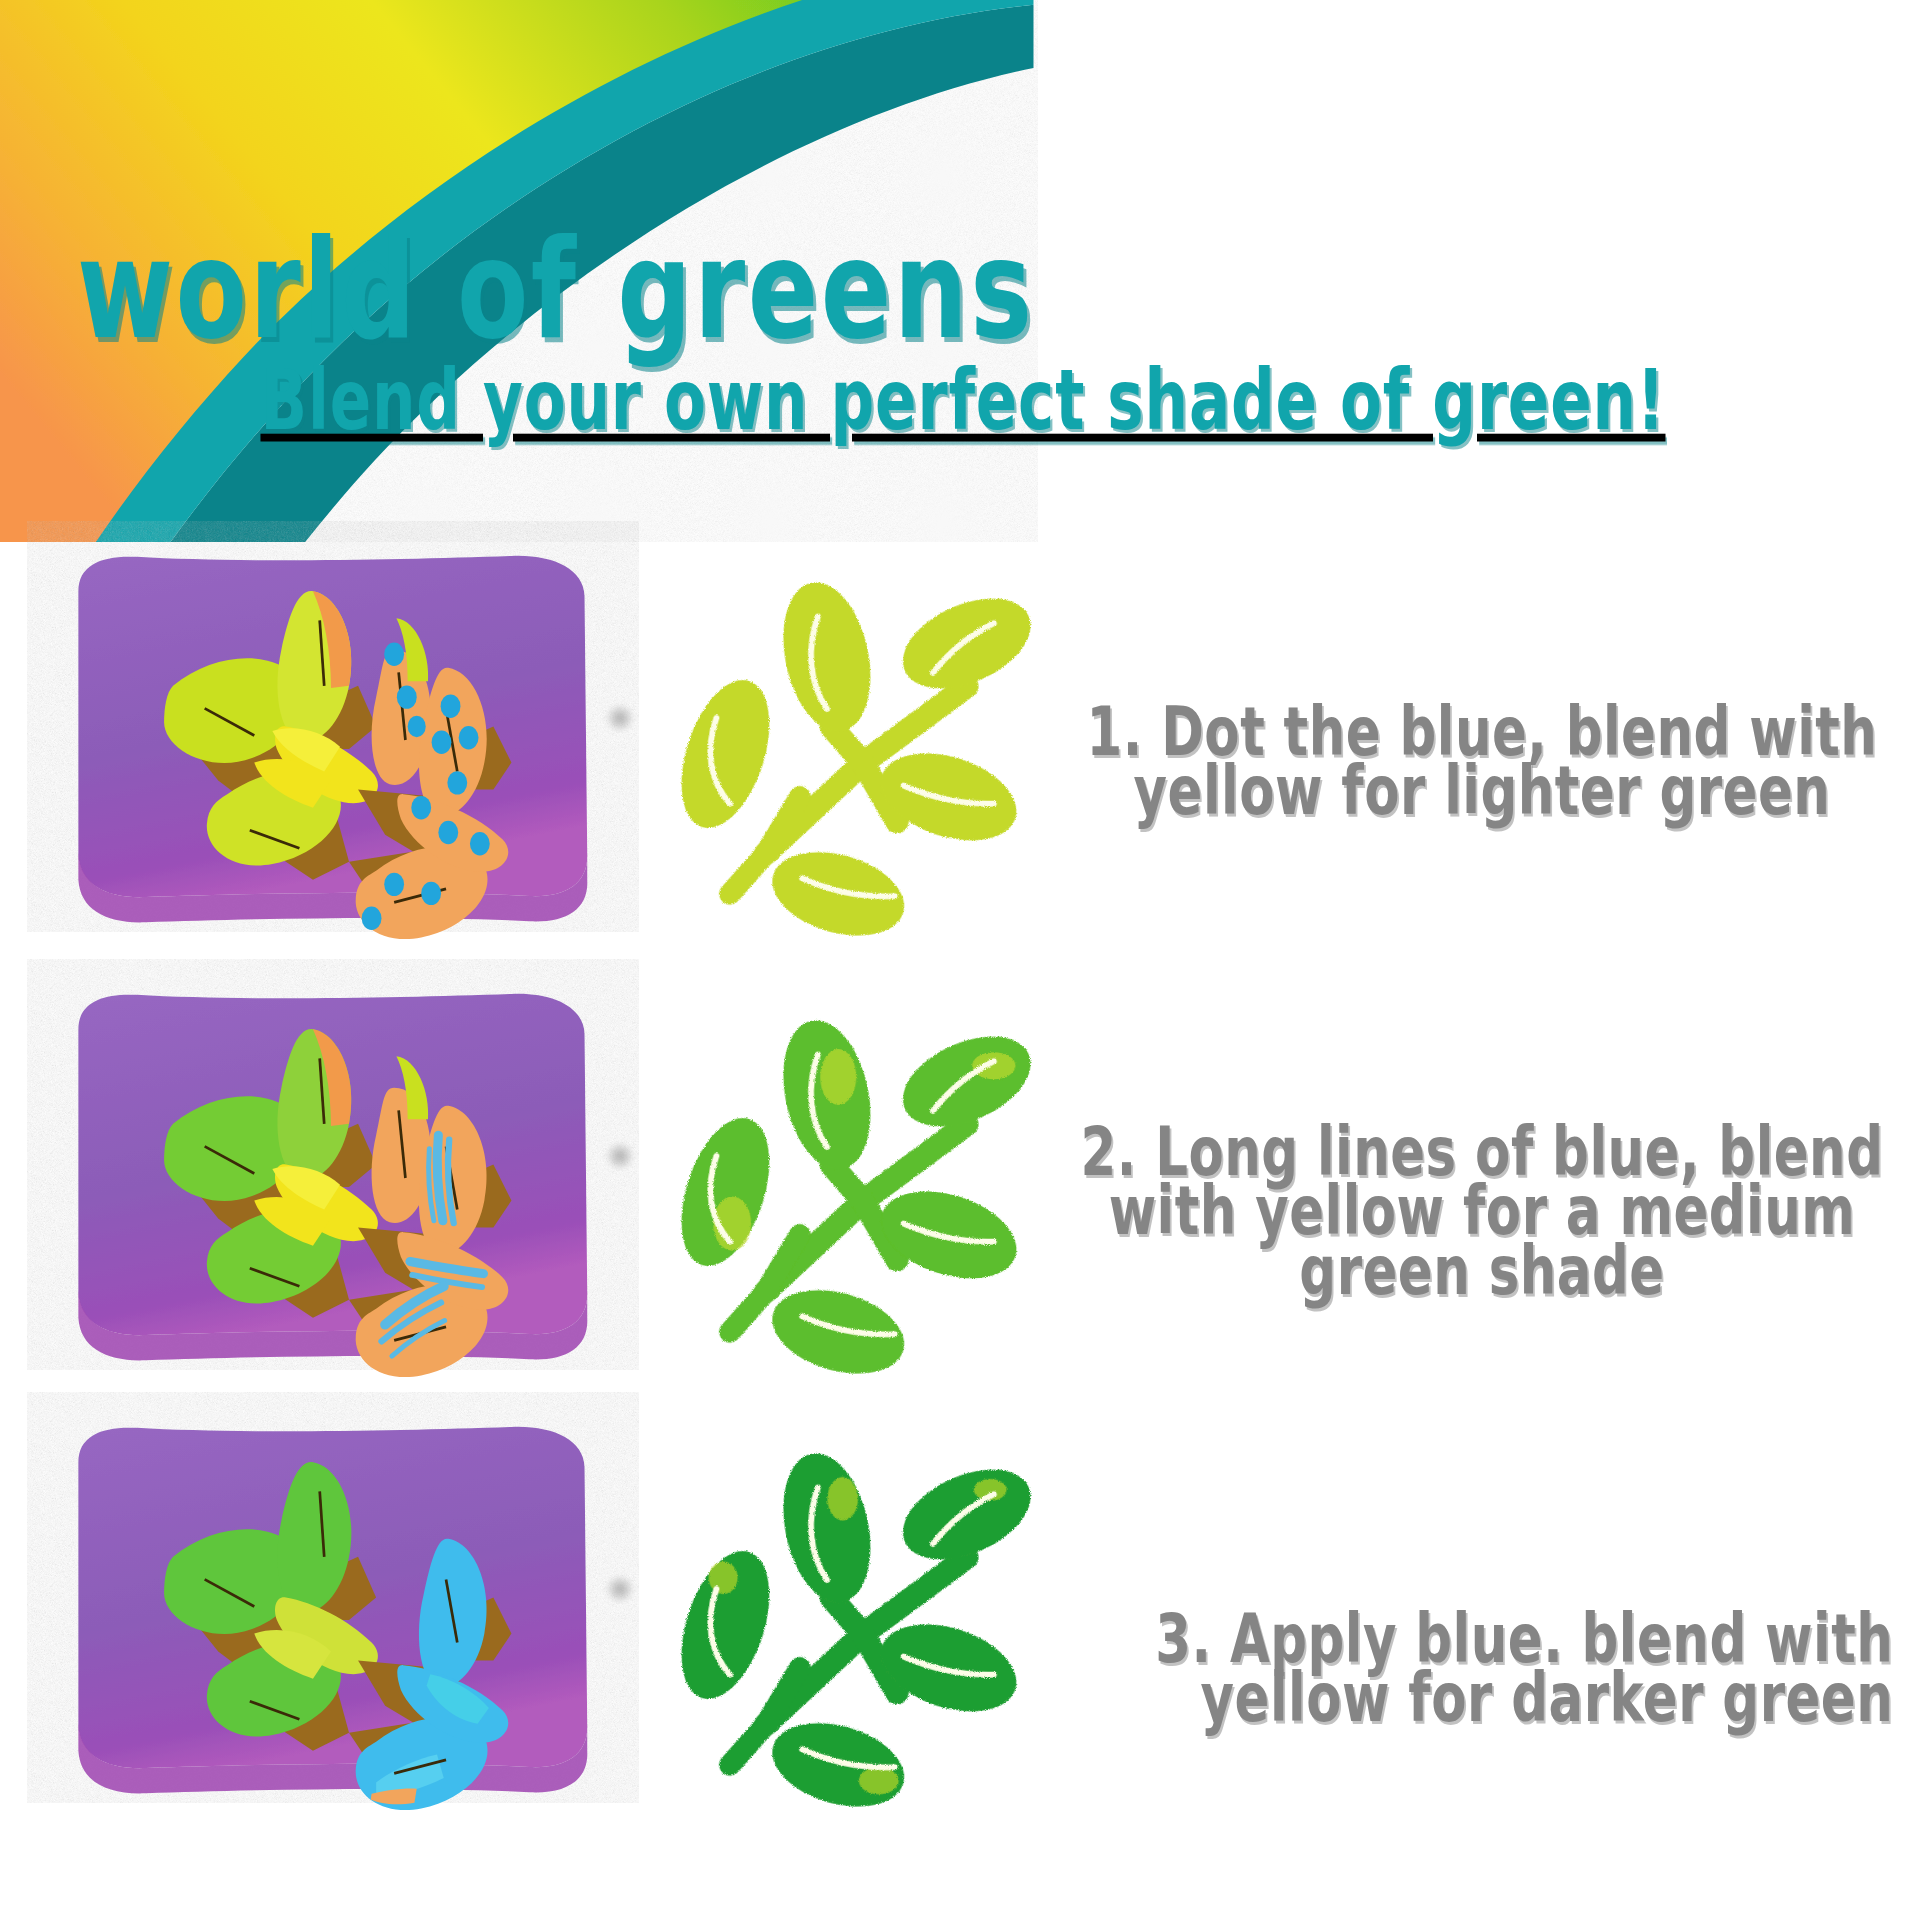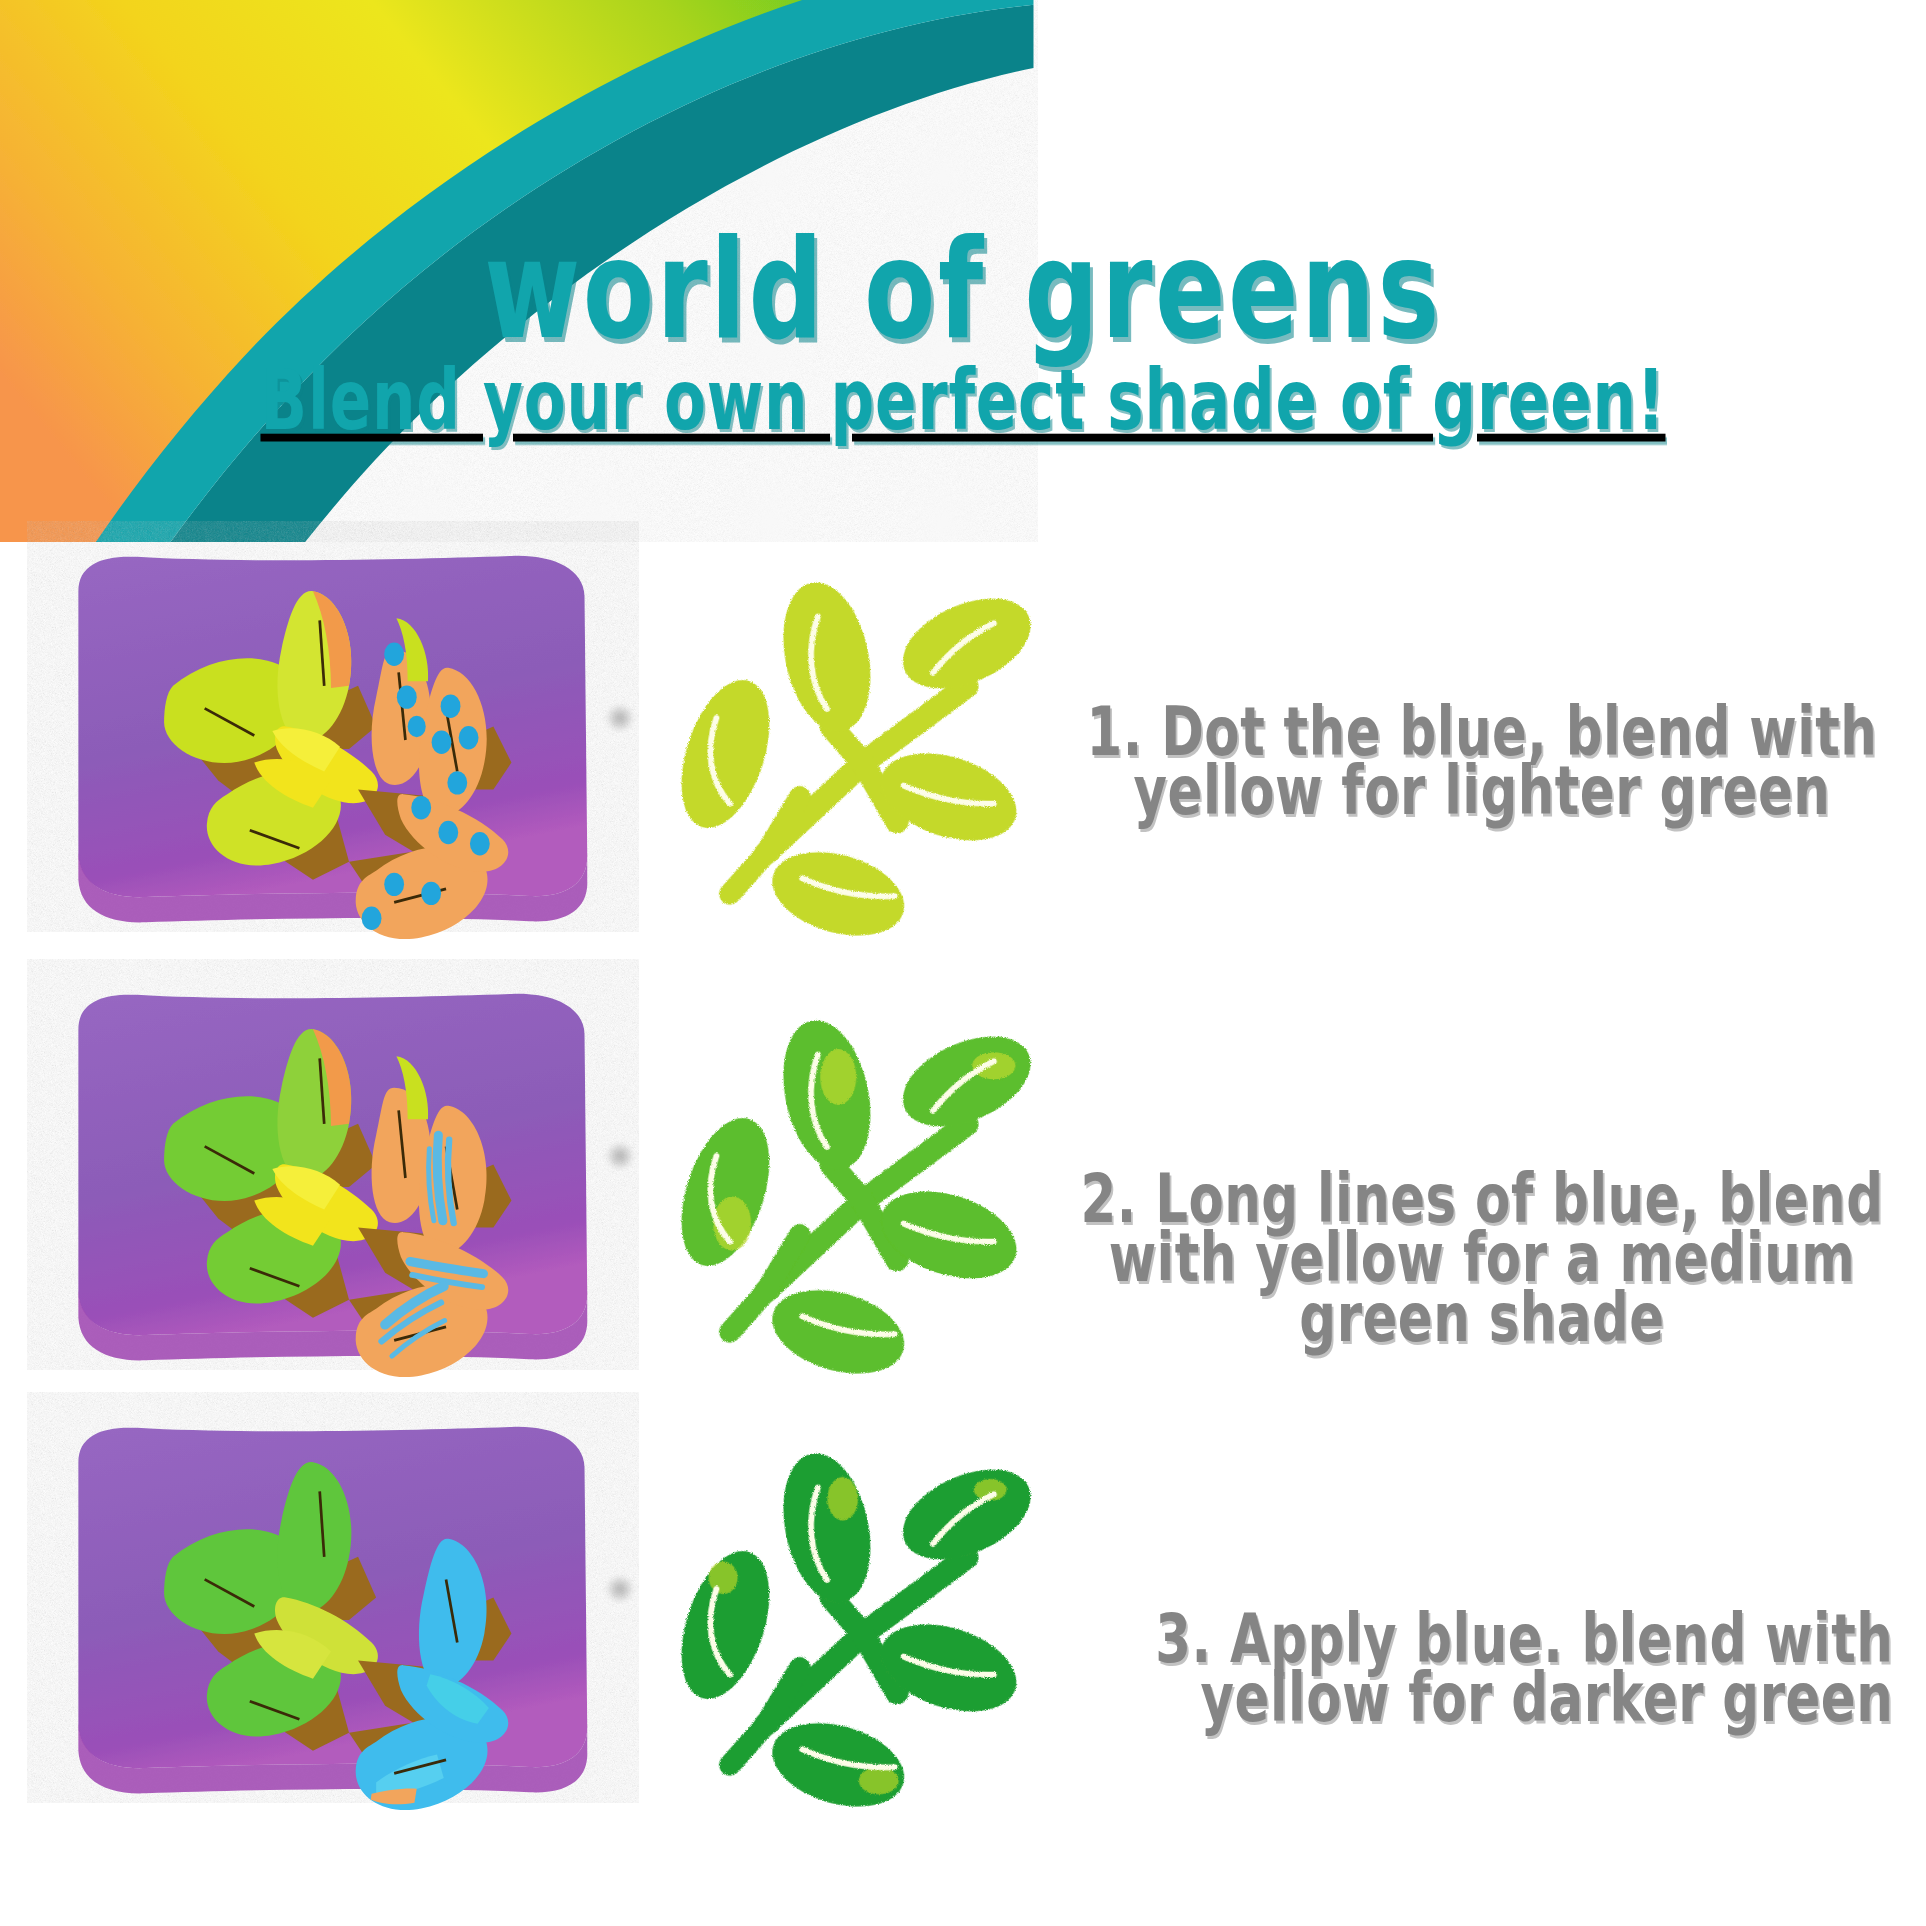--- a/index.html
+++ b/index.html
@@ -7,21 +7,21 @@
     width:1926px;height:1926px;position:relative;overflow:hidden;
     font-family:"Liberation Sans",sans-serif;background:#ffffff;
   }
   .stage{position:absolute;inset:0;}
 
   
   .corner{position:absolute;left:0;top:0;width:1038px;height:542px;overflow:hidden;}
   .corner svg{position:absolute;left:0;top:0;}
 
   
-  .title-wrap{position:absolute;left:0;top:221px;width:1926px;text-align:center;}
+  .title-wrap{position:absolute;left:0;top:221px;width:1926px;text-align:left;}
   .title{
     font-family:"DejaVu Sans",sans-serif;
     font-weight:bold;
     font-size:113px;
     letter-spacing:2.7px;
     line-height:1;
     color:#11a5ac;
     text-shadow:3.2px 4.1px 0 rgba(9,132,138,.55);
     transform:scaleY(1.22) scaleX(.92);
     transform-origin:center top;
@@ -43,21 +43,21 @@
   .row{position:absolute;left:6px;width:1926px;height:433px;}
   .row-1{top:537px;}
   .row-2{top:975px;}
   .row-3{top:1408px;}
 
   .sponge-cell{position:absolute;left:54px;top:0;width:551px;height:406px;}
   .print-cell{position:absolute;left:645px;top:13.5px;width:406px;height:397px;}
   .dot-cell{position:absolute;left:600px;top:167px;width:41px;height:41px;}
   .text-cell{position:absolute;left:1052px;width:848px;text-align:center;}
   .r1 .text-cell{top:158px;}
-  .r2 .text-cell{top:140px;margin-top:47px;}
+  .r2 .text-cell{top:140px;}
   .r3 .text-cell{top:194px;text-align:right;}
 
   .step-text{
     font-family:"DejaVu Sans",sans-serif;
     font-weight:bold;
     font-size:53px;
     line-height:1.12;
     color:#858585;
     letter-spacing:0.5px;
     text-shadow:1.8px 2.3px 0 rgba(120,120,120,.45);

